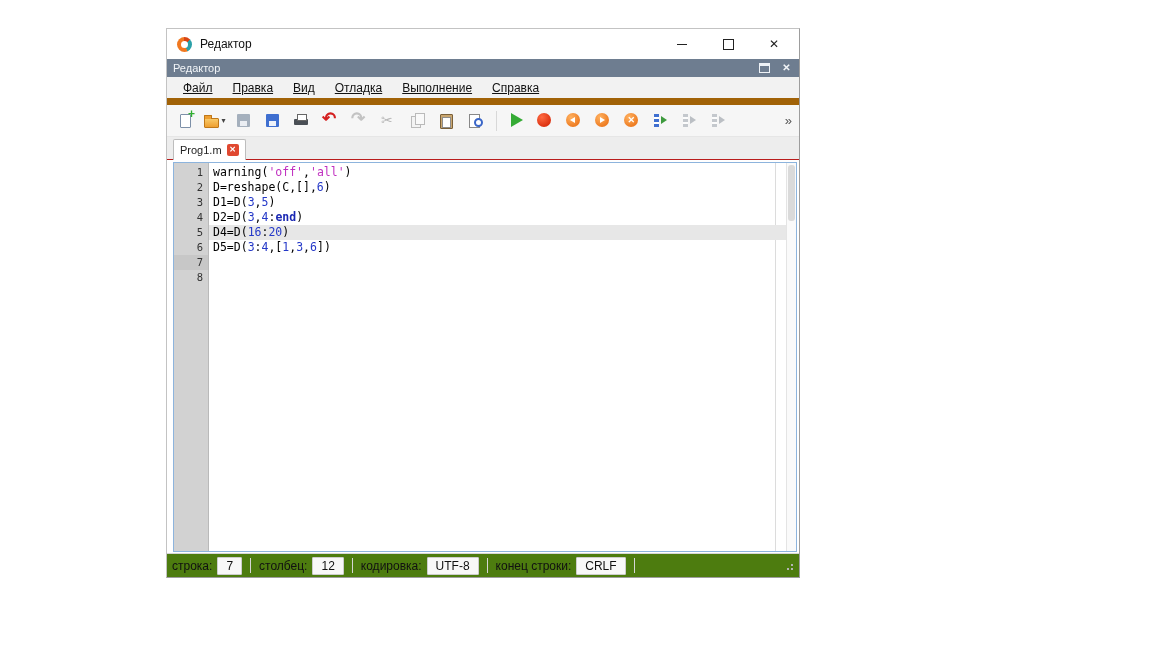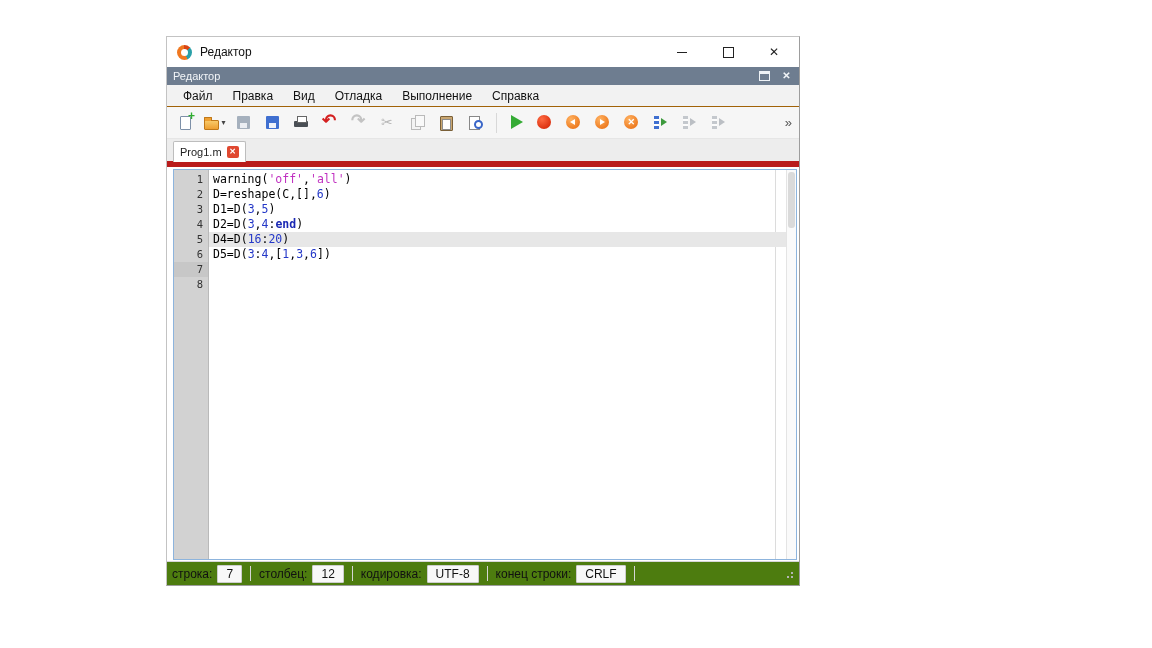--- a/index.html
+++ b/index.html
@@ -1,17 +1,17 @@
 <!DOCTYPE html>
 <html><head>
 <meta charset="utf-8">
 <style>
   html,body{margin:0;padding:0;background:#ffffff;width:1152px;height:648px;overflow:hidden;
     font-family:"Liberation Sans",sans-serif;}
-  .window{position:absolute;left:166px;top:36px;width:634px;height:550px;background:#fff;
+  .window{position:absolute;left:166px;top:28px;width:634px;height:550px;background:#fff;
     border:1px solid #c3c3c3;border-right-color:#9d9d9d;border-bottom-color:#9d9d9d;
     display:flex;flex-direction:column;box-sizing:border-box;}
   
   .titlebar{height:30px;display:flex;align-items:center;background:#fff;flex:0 0 auto;}
   .app-icon{width:15px;height:15px;margin-left:10px;border-radius:50%;
     background:conic-gradient(from 210deg,#f07820 0 40%,#d84414 40% 55%,#2aa0a8 55% 85%,#f07820 85% 100%);
     position:relative;display:inline-block;}
   .app-icon::before{content:"";position:absolute;left:4px;top:4px;width:7px;height:7px;border-radius:50%;background:#fff;}
   .title-text{margin-left:8px;font-size:12px;color:#111;}
   .caption-buttons{margin-left:auto;display:flex;align-items:center;gap:28px;padding-right:16px;}
@@ -22,21 +22,21 @@
   
   .dockbar{height:18px;background:#6e7d90;color:#f2f5f8;display:flex;align-items:center;
     font-size:11px;padding:0 6px;flex:0 0 auto;}
   .dock-icons{margin-left:auto;display:flex;align-items:center;gap:9px;}
   .dock-btn{display:flex;align-items:center;justify-content:center;width:13px;height:13px;}
   .undock-glyph{width:9px;height:8px;border:1px solid #eef2f6;display:inline-block;position:relative;}
   .undock-glyph::before{content:"";position:absolute;left:0;top:0;width:100%;height:2px;background:#eef2f6;}
   .dock-close-glyph{font-size:10px;color:#f2f5f8;line-height:1;font-weight:bold;}
   
   .menubar{height:21px;background:#f2f2f2;display:flex;align-items:center;padding-left:6px;
-    font-size:12px;color:#111;flex:0 0 auto;border-bottom:1px solid #a16207;}
+    font-size:12px;color:#111;flex:0 0 auto;border-bottom:7px solid #a16207;text-decoration:underline;}
   .menu-item{padding:0 10px;height:100%;display:flex;align-items:center;cursor:default;}
   
   .toolbar{height:31px;background:#f6f6f6;display:flex;align-items:center;padding:0 4px 0 5px;
     flex:0 0 auto;border-bottom:1px solid #e6e6e6;}
   .tb-btn{width:27px;height:26px;display:flex;align-items:center;justify-content:center;
     margin-right:2px;border-radius:2px;position:relative;}
   .tb-btn.disabled{opacity:.75;}
   .tb-sep{width:1px;height:20px;background:#d8d8d8;margin:0 5px;}
   .ticon{width:17px;height:17px;display:inline-block;position:relative;}
   .caret{font-size:8px;color:#444;margin-left:1px;}
@@ -91,21 +91,21 @@
   .icon-step::before{content:"";position:absolute;left:2px;top:2px;width:5px;height:13px;
     background:repeating-linear-gradient(to bottom,#3f6fd0 0 3px,#fff 3px 5px);}
   .icon-step::after{content:"";position:absolute;left:9px;top:4px;width:0;height:0;
     border-left:6px solid #3d9a3d;border-top:4px solid transparent;border-bottom:4px solid transparent;}
   .icon-step-in::before,.icon-step-out::before{content:"";position:absolute;left:2px;top:2px;width:5px;
     height:13px;background:repeating-linear-gradient(to bottom,#b4b9c0 0 3px,#fff 3px 5px);}
   .icon-step-in::after,.icon-step-out::after{content:"";position:absolute;left:9px;top:4px;width:0;height:0;
     border-left:6px solid #a8adb4;border-top:4px solid transparent;border-bottom:4px solid transparent;}
   
   .tabbar{height:22px;background:#ededed;display:flex;align-items:flex-end;padding-left:6px;
-    flex:0 0 auto;border-bottom:6px solid #b91c1c;}
+    flex:0 0 auto;border-bottom:1px solid #b91c1c;}
   .tab{height:20px;background:#fff;border:1px solid #bdbdbd;border-bottom:none;margin-bottom:-1px;
     display:flex;align-items:center;padding:0 6px;font-size:11px;color:#222;gap:5px;border-radius:2px 2px 0 0;}
   .tab-close{width:12px;height:12px;background:#e04830;border-radius:2px;display:flex;
     align-items:center;justify-content:center;}
   .tab-close-x{color:#fff;font-size:8px;line-height:1;font-weight:bold;}
   
   .editor-wrap{flex:1 1 auto;display:flex;padding:2px 2px 1px 6px;min-height:0;}
   .editor{flex:1;display:flex;border:1px solid #8db4dd;background:#fff;min-height:0;position:relative;}
   .gutter{width:34px;background:#d2d2d2;border-right:1px solid #b9b9b9;padding-top:2px;flex:0 0 auto;}
   .gutter-num{display:block;height:15px;line-height:15px;text-align:right;padding-right:5px;

